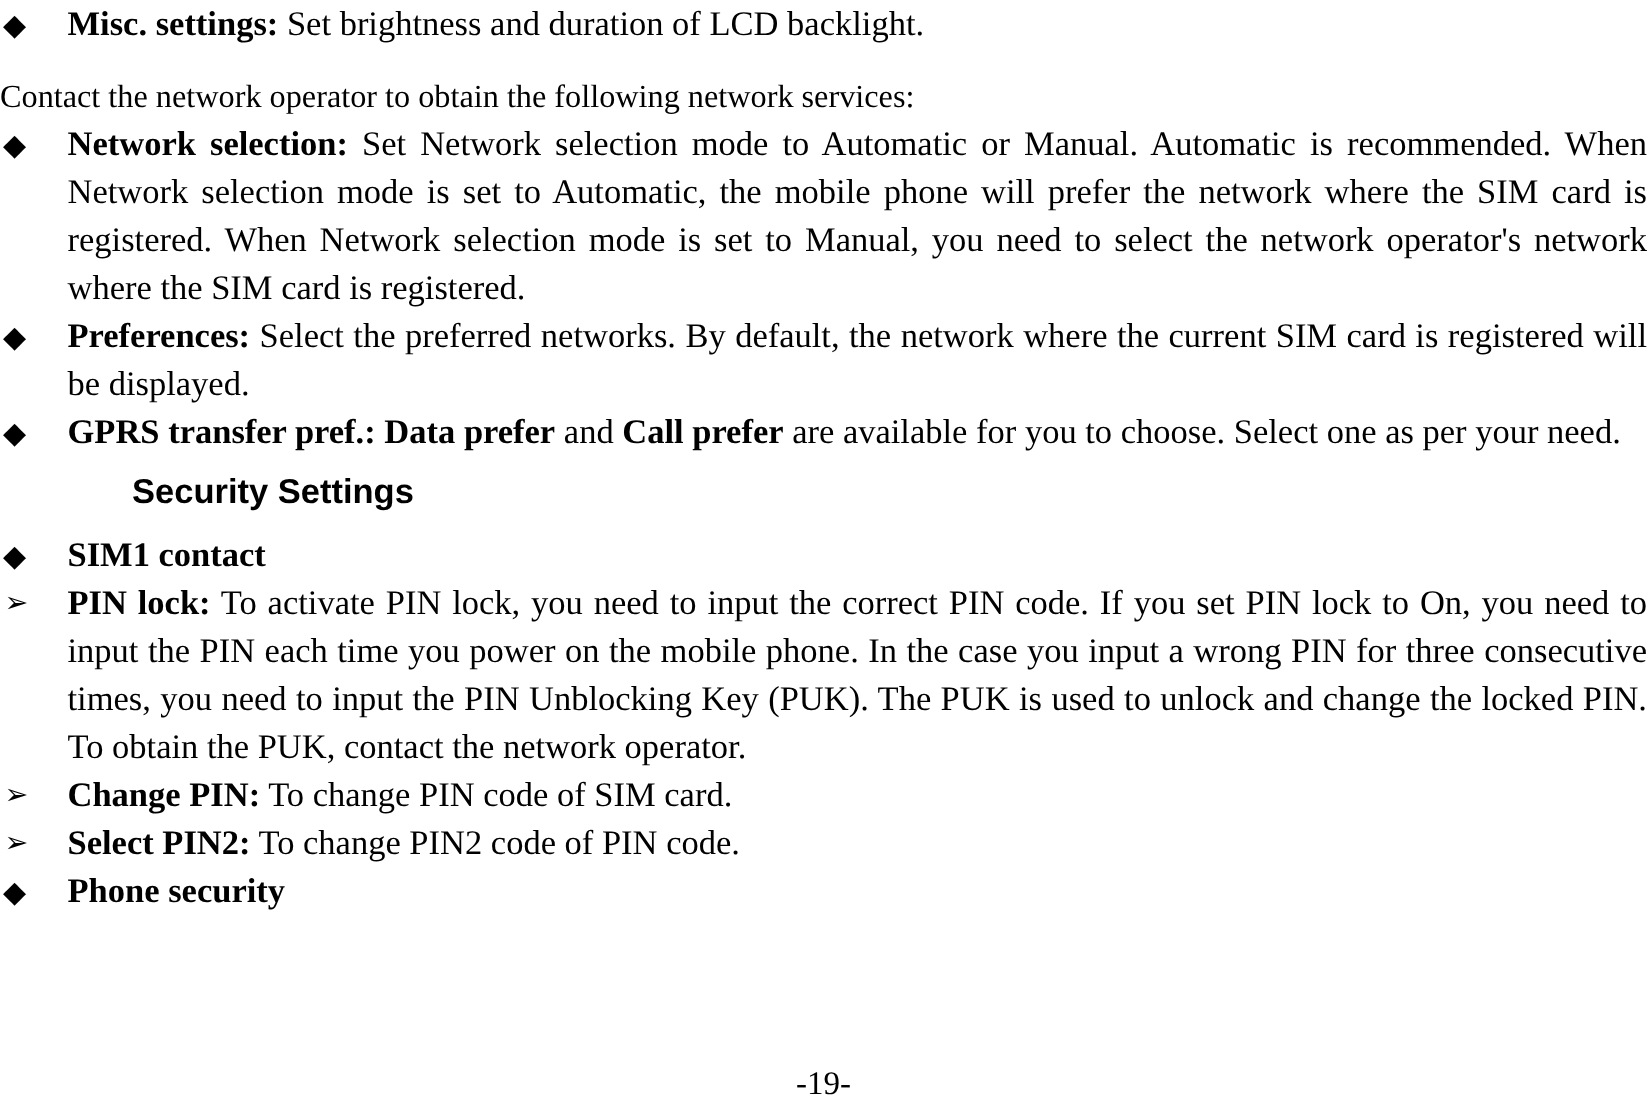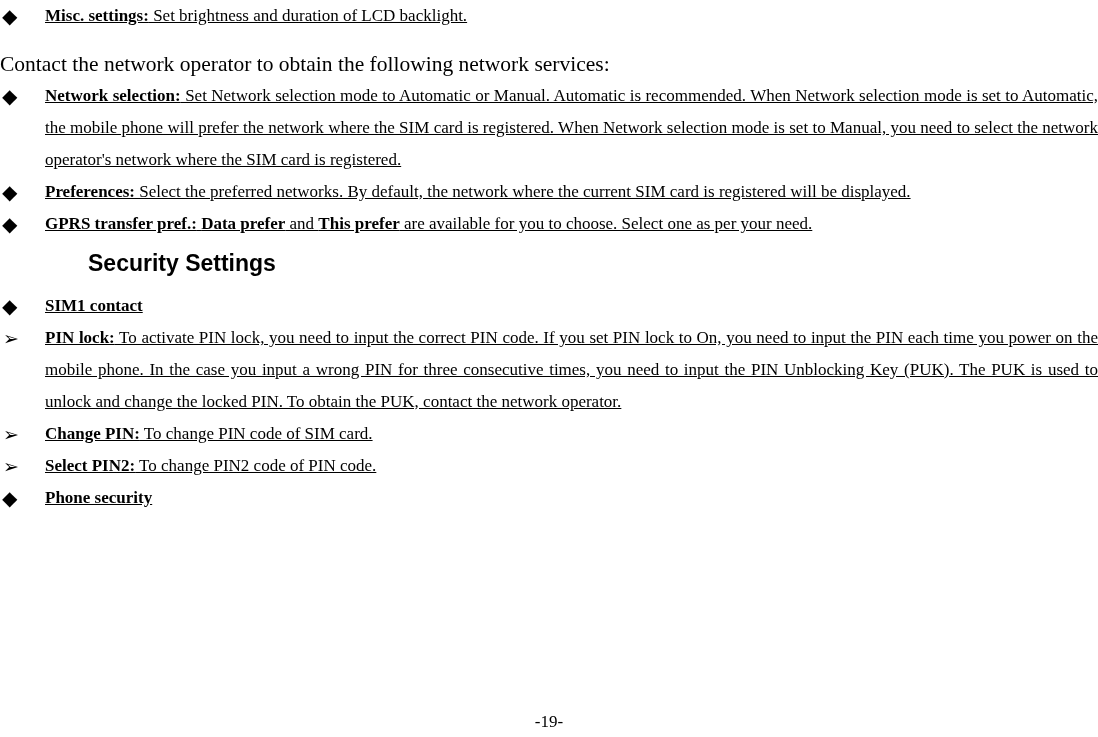--- a/index.html
+++ b/index.html
@@ -40,27 +40,26 @@
     padding-left: 2px;
     box-sizing: border-box;
     font-family: "DejaVu Sans", sans-serif;
   }
   .bullet-glyph.arrow {
     font-size: 19px;
     padding-left: 3px;
   }
   .bullet-body {
     flex: 1 1 auto;
-    font-size: 17px;
+    font-size: 23px;
     line-height: 32px;
     text-align: justify;
     text-justify: inter-word;
     box-sizing: border-box;
     padding-right: 0px;
-    text-decoration: underline;
   }
   .bullet-body.nojust {
     text-align: left;
   }
   .bullet-body b {
     font-weight: bold;
   }
 
   
   .para {
@@ -84,21 +83,21 @@
   .spacer-sm { height: 6px; }
   .spacer-md { height: 10px; }
 
   
   .footer {
     position: absolute;
     left: 0;
     top: 712px;
     width: 1098px;
     text-align: center;
-    font-size: 17px;
+    font-size: 22px;
     line-height: 20px;
     font-family: "Liberation Serif", "DejaVu Serif", serif;
   }
 </style>
 </head>
 <body>
 
 <div class="page">
 
   <div class="bullet-row">
@@ -118,21 +117,21 @@
     <div class="bullet-body"><b>Network selection:</b><span> Set Network selection mode to Automatic or Manual. Automatic is recommended. When Network selection mode is set to Automatic, the mobile phone will prefer the network where the SIM card is registered. When Network selection mode is set to Manual, you need to select the network operator's network where the SIM card is registered.</span></div>
   </div>
 
   <div class="bullet-row">
     <span class="bullet-glyph">◆</span>
     <div class="bullet-body"><b>Preferences:</b><span> Select the preferred networks. By default, the network where the current SIM card is registered will be displayed.</span></div>
   </div>
 
   <div class="bullet-row">
     <span class="bullet-glyph">◆</span>
-    <div class="bullet-body"><b>GPRS transfer pref.:</b><span> </span><b>Data prefer</b><span> and </span><b>This prefer</b><span> are available for you to choose. Select one as per your need.</span></div>
+    <div class="bullet-body"><b>GPRS transfer pref.:</b><span> </span><b>Data prefer</b><span> and </span><b>Call prefer</b><span> are available for you to choose. Select one as per your need.</span></div>
   </div>
 
   <div class="spacer-sm"></div>
 
   <div class="heading">Security Settings</div>
 
   <div class="spacer-md"></div>
 
 
   <div class="bullet-row">

